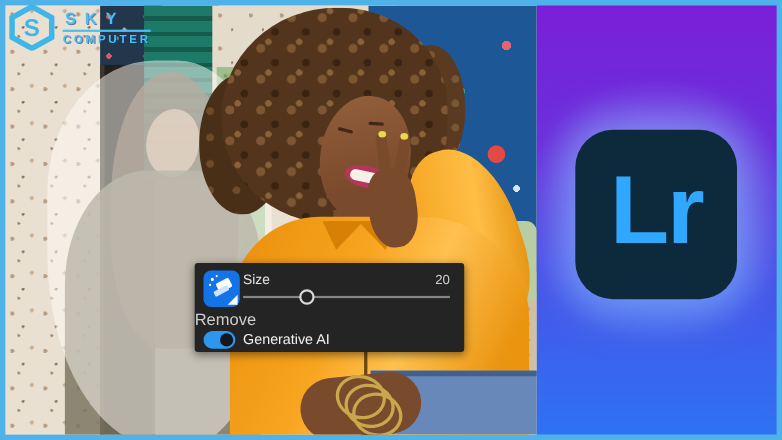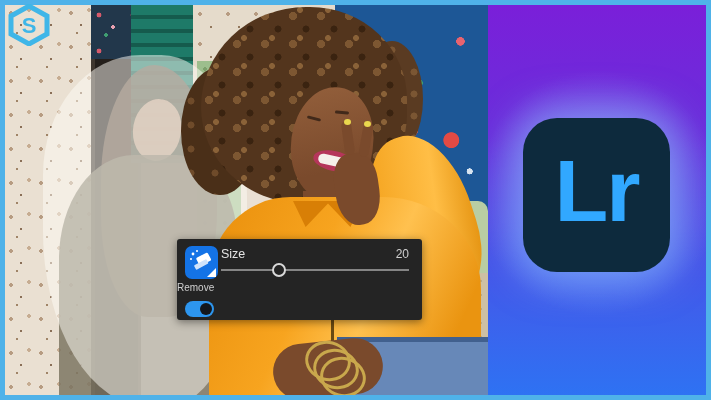--- a/index.html
+++ b/index.html
@@ -113,21 +113,21 @@
   .bangle { position:absolute; width:46px; height:40px; border:3px solid #c9a84c;
     border-radius:50%; transform:rotate(14deg); }
   .b1 { left:300px; top:336px; } .b2 { left:308px; top:344px; } .b3 { left:315px; top:352px; }
 
   
   .panel { position:absolute; left:177px; top:239px; width:245px; height:81px;
     background:#242424; border-radius:3px; box-shadow:0 2px 8px rgba(0,0,0,.45); z-index:20; }
   .tool-tile { position:absolute; left:8px; top:7px; width:33px; height:33px;
     background:#1473E6; border-radius:7px; }
   .tool-label { position:absolute; left:0; top:43px; width:49px; text-align:left;
-    font-size:10px; color:#cfcfcf; }
+    font-size:15px; color:#cfcfcf; }
   .size-label { position:absolute; left:44px; top:8px; font-size:12.5px; color:#e3e3e3; }
   .size-value { position:absolute; right:13px; top:8px; font-size:12px; color:#cfcfcf; }
   .slider { position:absolute; left:44px; top:24px; width:188px; height:14px; }
   .slider-track { position:absolute; left:0; top:6px; width:100%; height:2px; background:#858585; }
   .slider-knob { position:absolute; left:31%; top:0; width:14px; height:14px;
     border:2.5px solid #d9d9d9; border-radius:50%; background:#242424; margin-left:-7px; }
   .toggle { position:absolute; left:8px; top:62px; width:29px; height:16px;
     background:#2D96EF; border-radius:8px; }
   .toggle-knob { position:absolute; right:2px; top:2px; width:12px; height:12px;
     background:#14171c; border-radius:50%; }
@@ -219,29 +219,34 @@
     <div class="tool-label">Remove</div>
     <div class="size-label">Size</div>
     <div class="size-value">20</div>
     <div class="slider">
       <div class="slider-track"></div>
       <div class="slider-knob" style="left: 31%;"></div>
     </div>
     <div class="toggle">
       <div class="toggle-knob"></div>
     </div>
+    <div class="gen-label">Generative AI</div>
   </div>
 
   <div class="right-bg">
     <div class="halo"></div>
     <div class="lr-icon">
       <span class="lr-text">Lr</span>
     </div>
   </div>
 
   <div class="sky-logo">
     <svg width="46" height="42" viewBox="0 0 46 42">
       <polygon points="23,2 41,12 41,30 23,40 5,30 5,12" fill="none" stroke="#3FB6E8" stroke-width="5"></polygon>
       <text x="23" y="29" text-anchor="middle" font-size="22" font-weight="bold" fill="#3FB6E8" font-family="Liberation Sans, sans-serif">S</text>
     </svg>
+    <div class="sky-text">
+      <span class="sky-name">SKY</span>
+      <span class="sky-sub">COMPUTER</span>
+    </div>
   </div>
 
 </div>
 
 </body></html>

